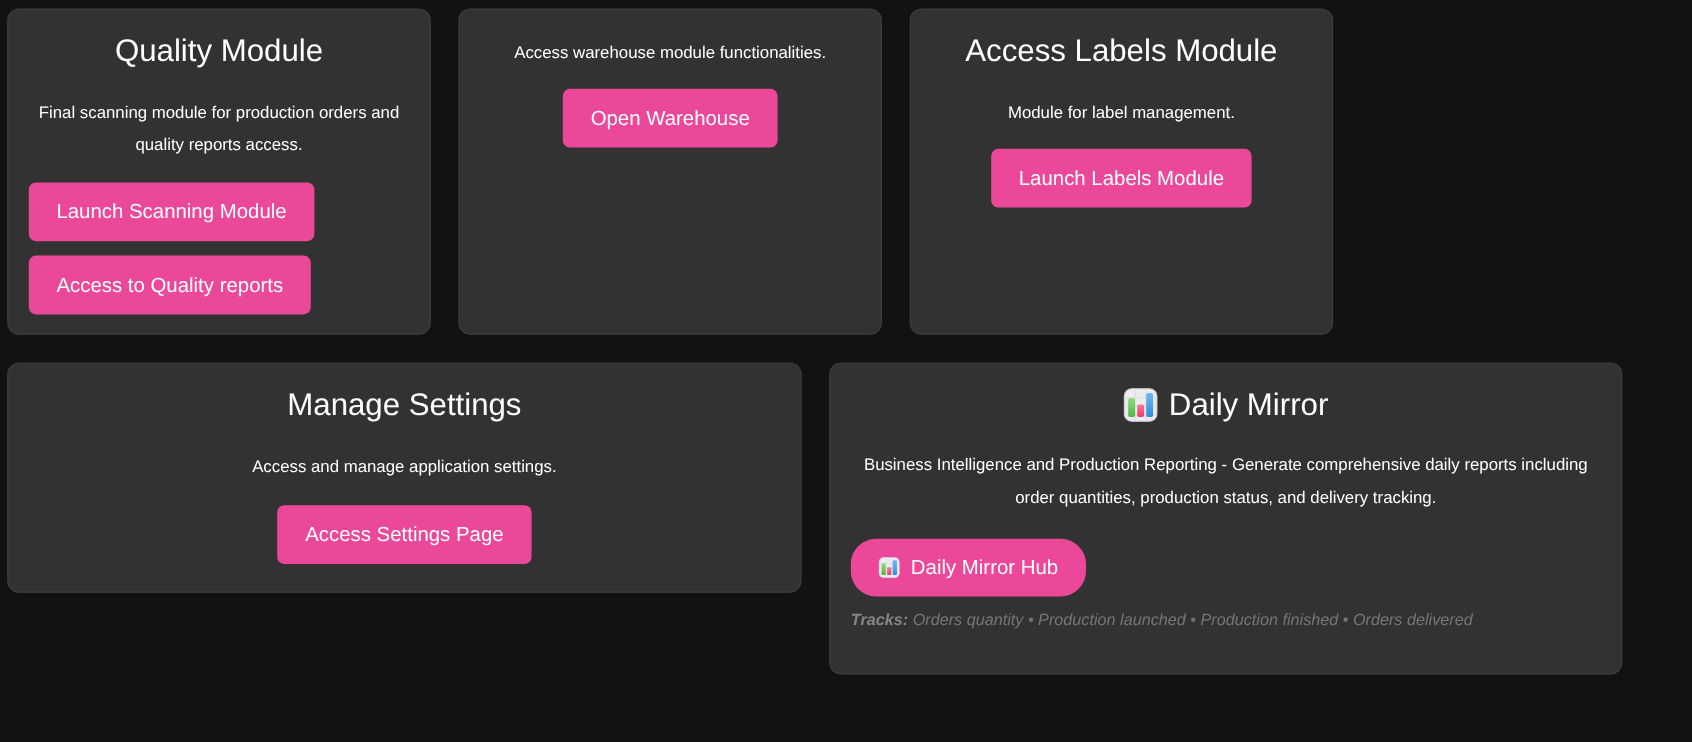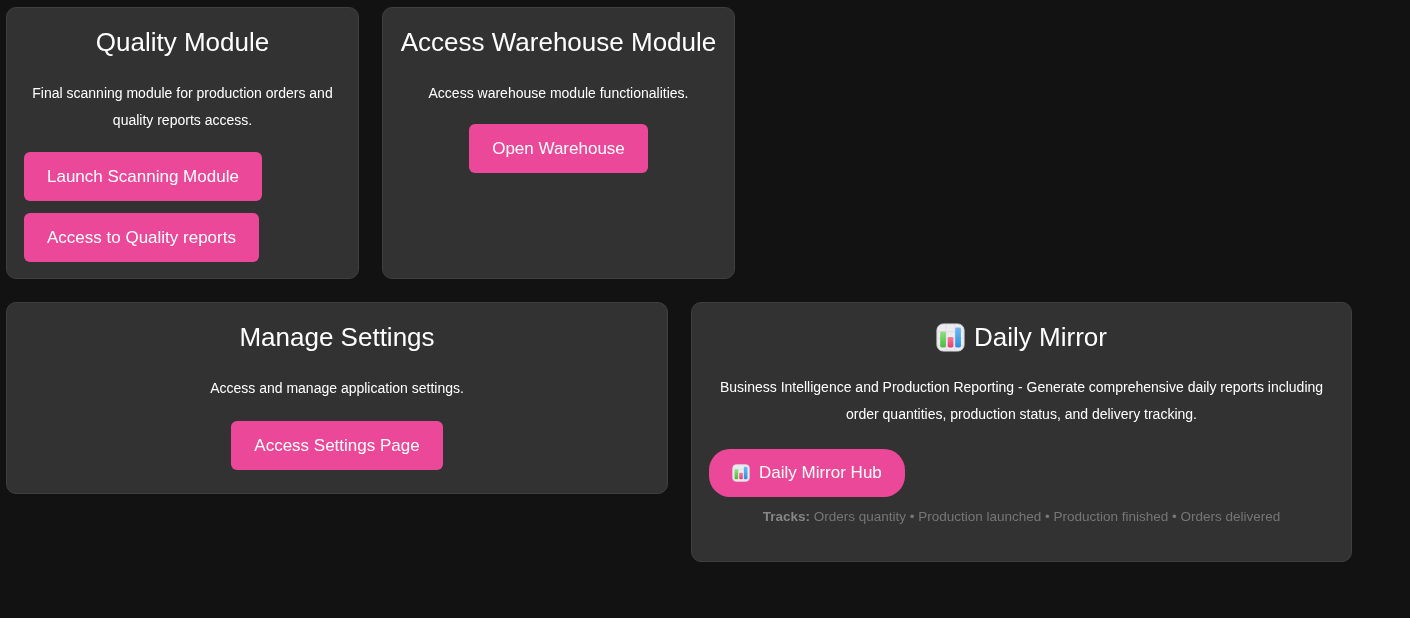--- a/index.html
+++ b/index.html
@@ -76,23 +76,23 @@
   .btn-daily {
     display: inline-flex;
     align-items: center;
     gap: 9px;
     height: 48px;
     border-radius: 21px;
   }
 
   .tracks-line {
     margin-top: 12px;
-    text-align: center;
     font-size: 13.5px;
     color: #767676;
+    font-style: italic;
   }
   .tracks-label { font-weight: bold; color: #868686; }
 </style>
 </head>
 <body>
 
 <svg width="0" height="0" style="position:absolute" aria-hidden="true">
   <defs>
     <linearGradient id="g-green" x1="0" y1="0" x2="0" y2="1">
       <stop offset="0" stop-color="#8fe07a"></stop>
@@ -116,27 +116,33 @@
     <section class="card">
       <h2 class="card-title">Quality Module</h2>
       <p class="card-desc" style="max-width:398px;">Final scanning module for production orders and quality reports access.</p>
       <div class="btn-col">
         <button class="btn">Launch Scanning Module</button>
         <button class="btn">Access to Quality reports</button>
       </div>
     </section>
 
     <section class="card">
-      <h2 class="card-title">Access Warehouse Module</h2>
       <p class="card-desc">Access warehouse module functionalities.</p>
       <div class="btn-center">
         <button class="btn">Open Warehouse</button>
       </div>
     </section>
 
+    <section class="card">
+      <h2 class="card-title">Access Labels Module</h2>
+      <p class="card-desc">Module for label management.</p>
+      <div class="btn-center">
+        <button class="btn">Launch Labels Module</button>
+      </div>
+    </section>
 
   </div>
 
   <div class="row row-2">
 
     <section class="card card-settings">
       <h2 class="card-title">Manage Settings</h2>
       <p class="card-desc">Access and manage application settings.</p>
       <div class="btn-center">
         <button class="btn">Access Settings Page</button>

